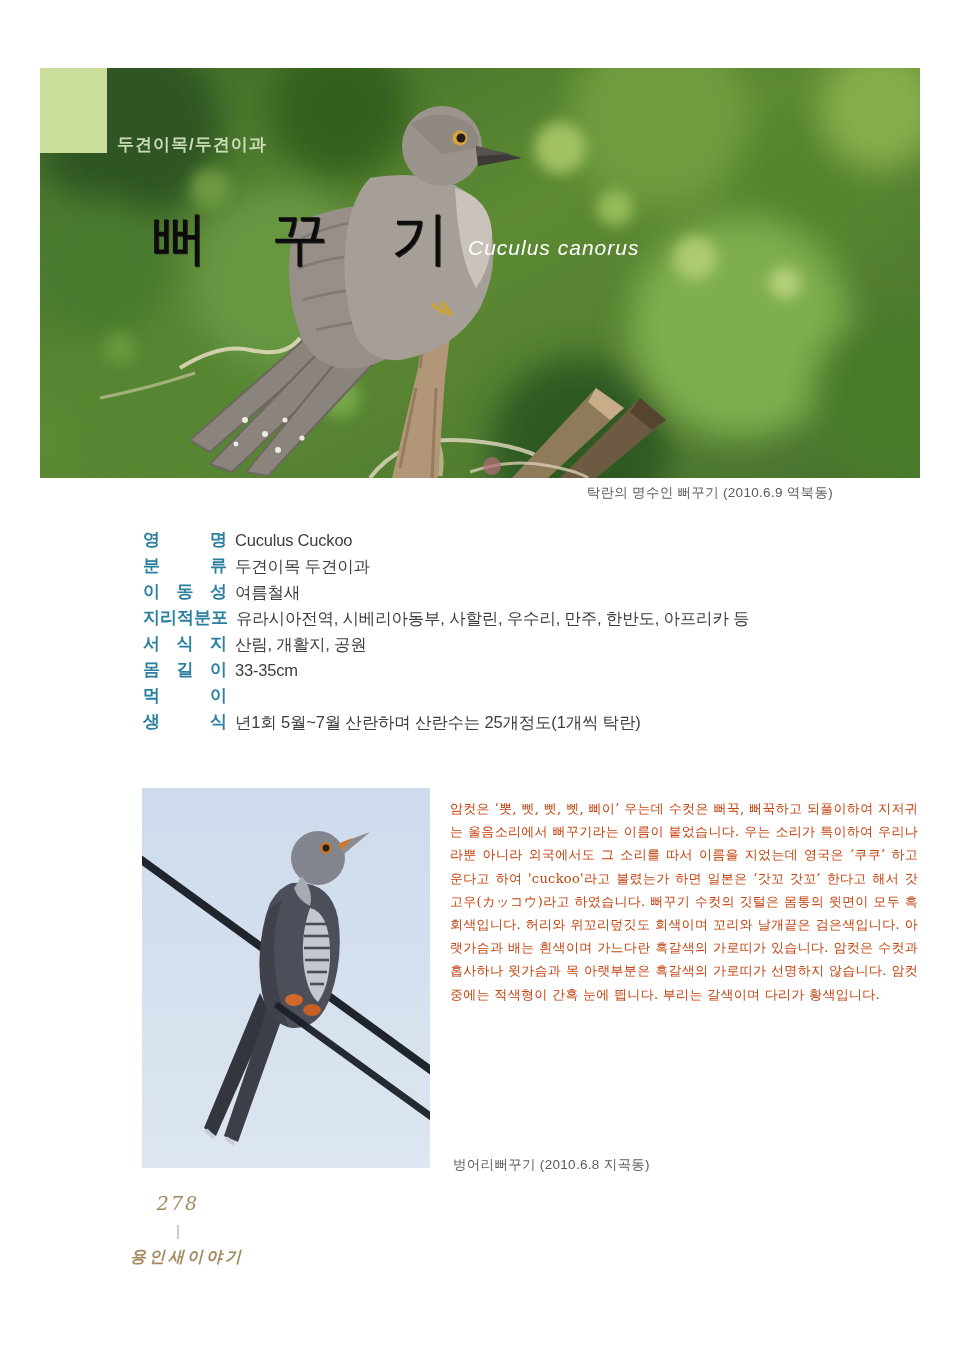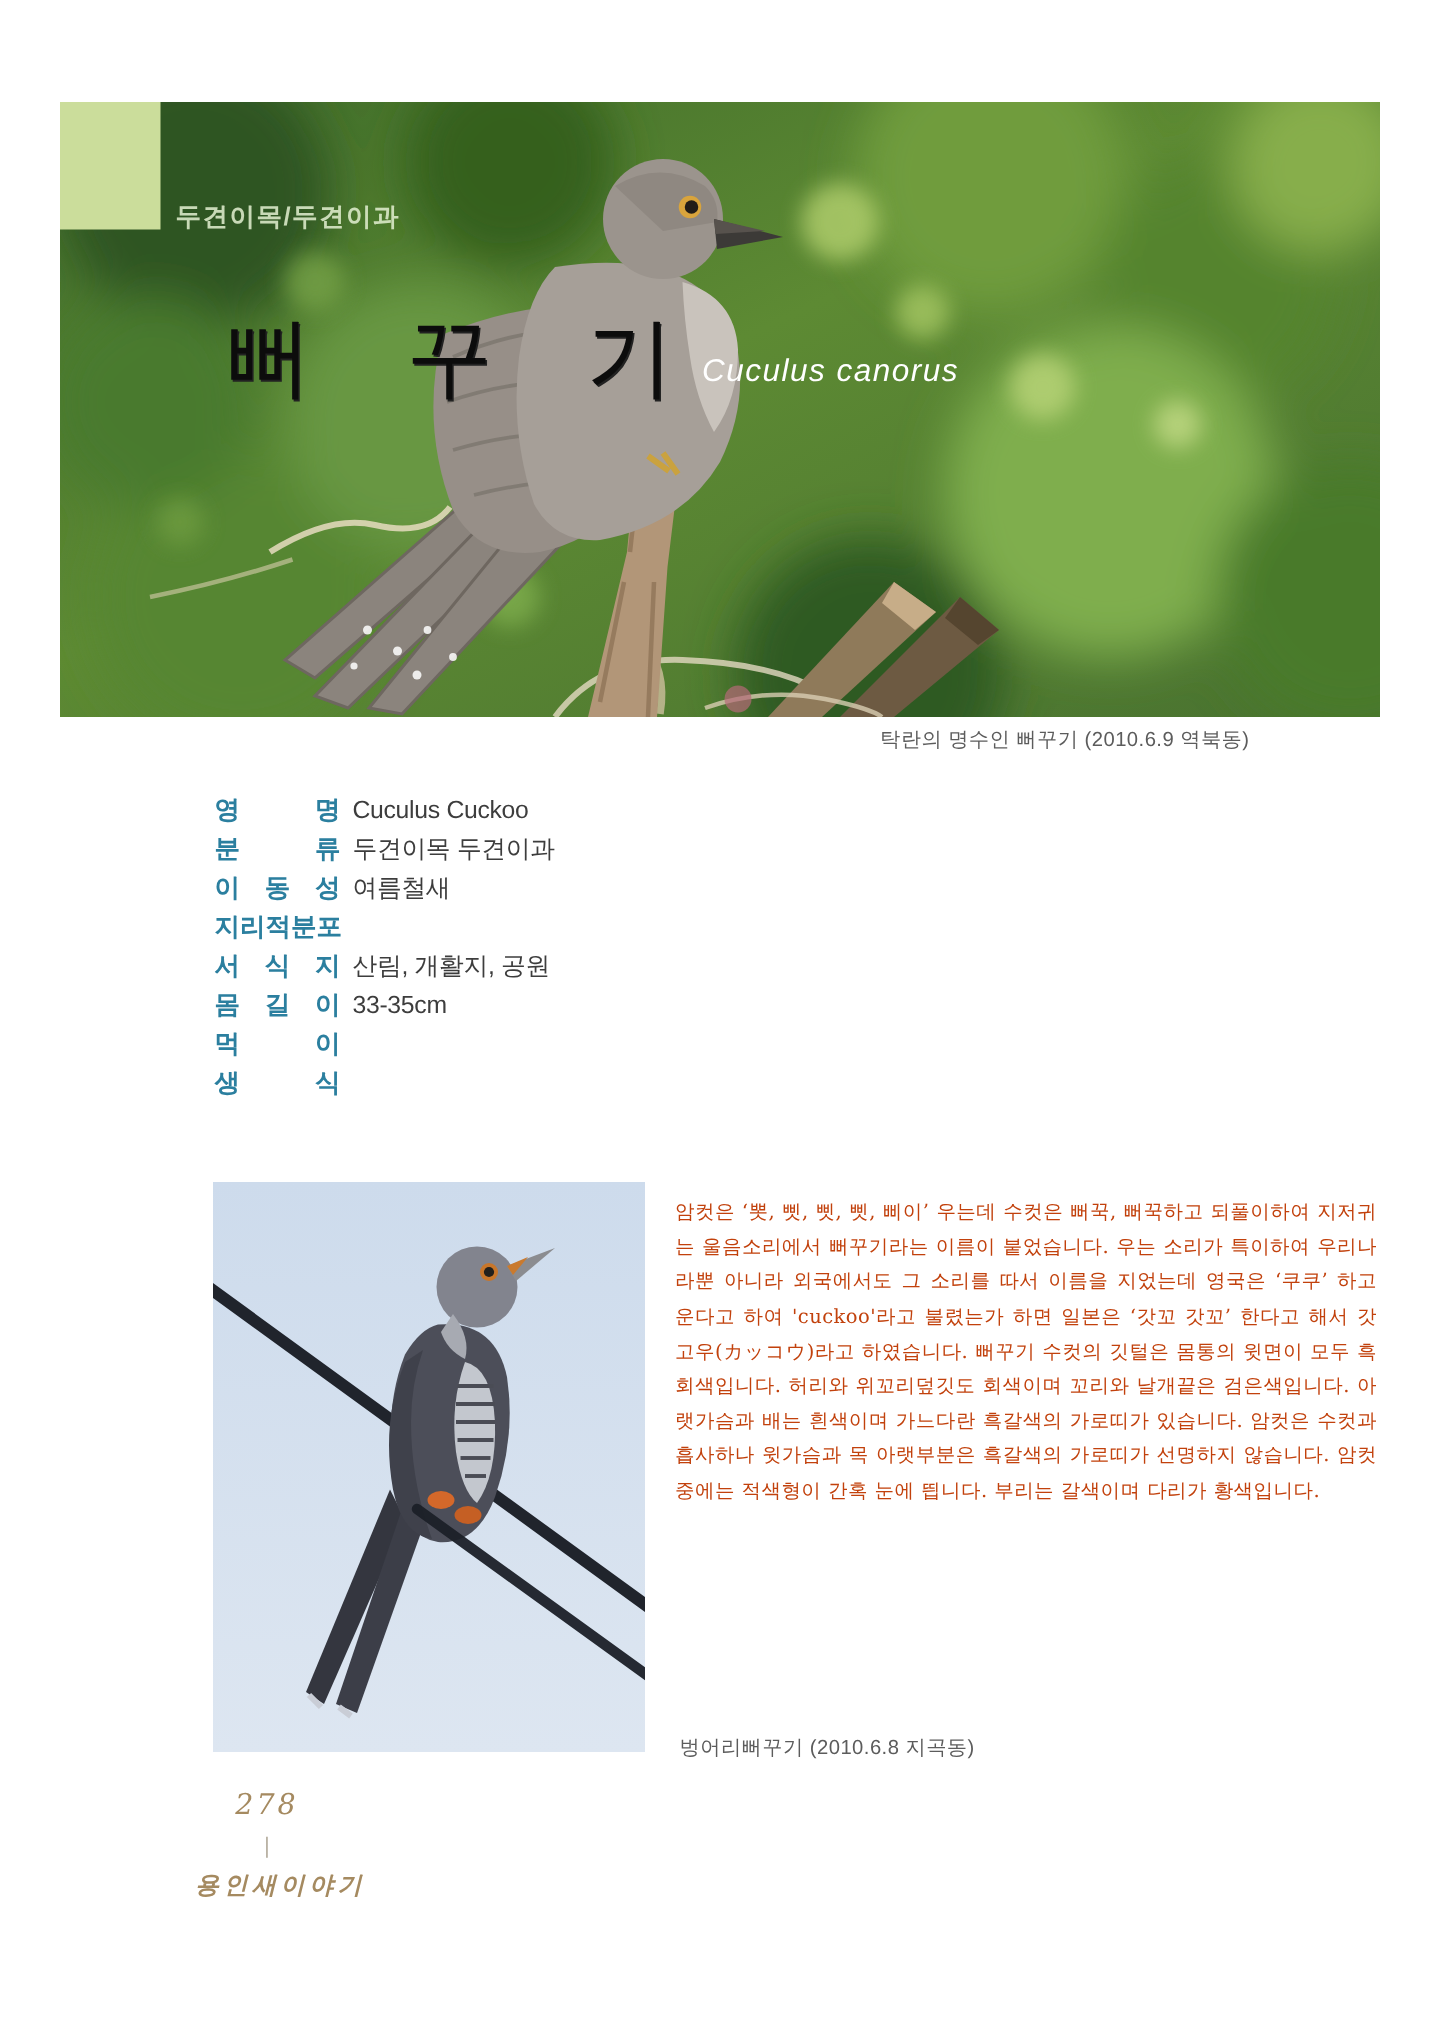--- a/index.html
+++ b/index.html
@@ -193,20 +193,21 @@
         <div class="spec-value">여름철새</div>
       </div>
       <div class="spec-row">
         <div class="spec-label">
           <span>지</span>
           <span>리</span>
           <span>적</span>
           <span>분</span>
           <span>포</span>
         </div>
+        <div class="spec-value">유라시아전역, 시베리아동부, 사할린, 우수리, 만주, 한반도, 아프리카 등</div>
       </div>
       <div class="spec-row">
         <div class="spec-label">
           <span>서</span>
           <span>식</span>
           <span>지</span>
         </div>
         <div class="spec-value">산림, 개활지, 공원</div>
       </div>
       <div class="spec-row">
@@ -221,20 +222,21 @@
         <div class="spec-label">
           <span>먹</span>
           <span>이</span>
         </div>
       </div>
       <div class="spec-row">
         <div class="spec-label">
           <span>생</span>
           <span>식</span>
         </div>
+        <div class="spec-value">년1회 5월~7월 산란하며 산란수는 25개정도(1개씩 탁란)</div>
       </div>
     </div>
 
   <div class="photo2">
     <svg viewBox="0 0 288 380" preserveAspectRatio="none">
       <defs>
         <linearGradient id="skyG" x1="0" y1="0" x2="0" y2="1">
           <stop offset="0" stop-color="#cddbec"></stop>
           <stop offset="1" stop-color="#dde6f1"></stop>
         </linearGradient>

